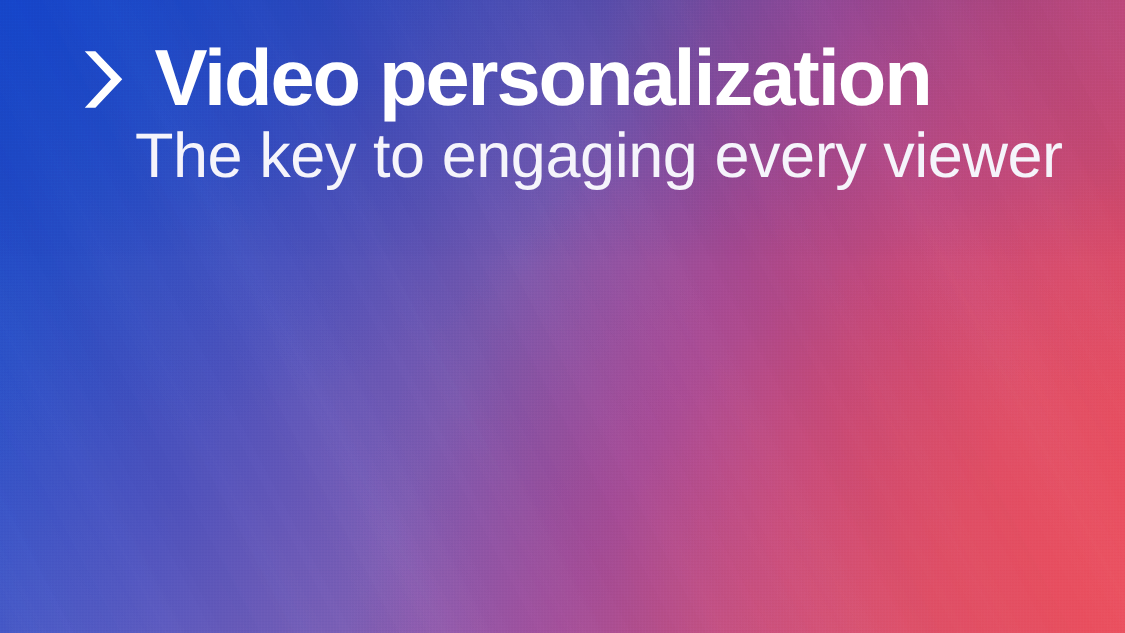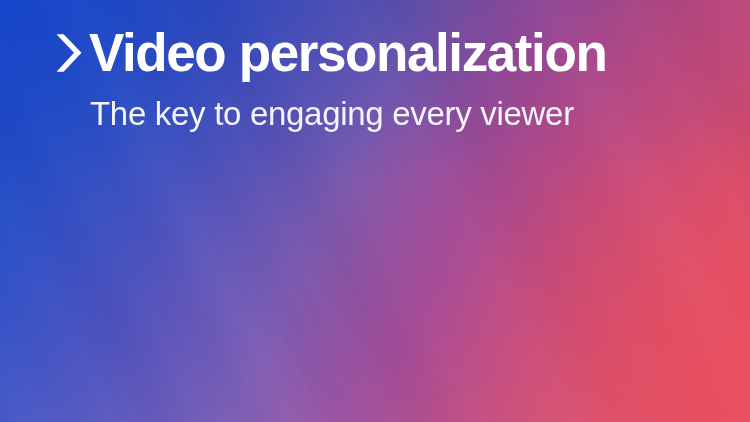--- a/index.html
+++ b/index.html
@@ -114,21 +114,21 @@
     width: 750px;
     height: 422px;
   }
 
   .title-row {
     position: absolute;
     left: 55px;
     top: 22px;
     display: flex;
     align-items: center;
-    gap: 6px;
+    gap: 20px;
     height: 60px;
   }
 
   .chevron-icon {
     width: 28px;
     height: 44px;
     flex: 0 0 auto;
     display: block;
     margin-top: 2px;
   }
@@ -140,24 +140,24 @@
     font-weight: 700;
     line-height: 1;
     letter-spacing: -1.4px;
     color: #ffffff;
     white-space: nowrap;
   }
 
   .slide-subtitle {
     position: absolute;
     left: 90px;
-    top: 96px;
+    top: 80px;
     margin: 0;
     font-family: "Liberation Sans", sans-serif;
-    font-size: 33px;
+    font-size: 42px;
     font-weight: 400;
     line-height: 1.12;
     letter-spacing: -0.3px;
     color: #f5f4fb;
     white-space: nowrap;
   }
 </style>
 </head>
 <body>
 

